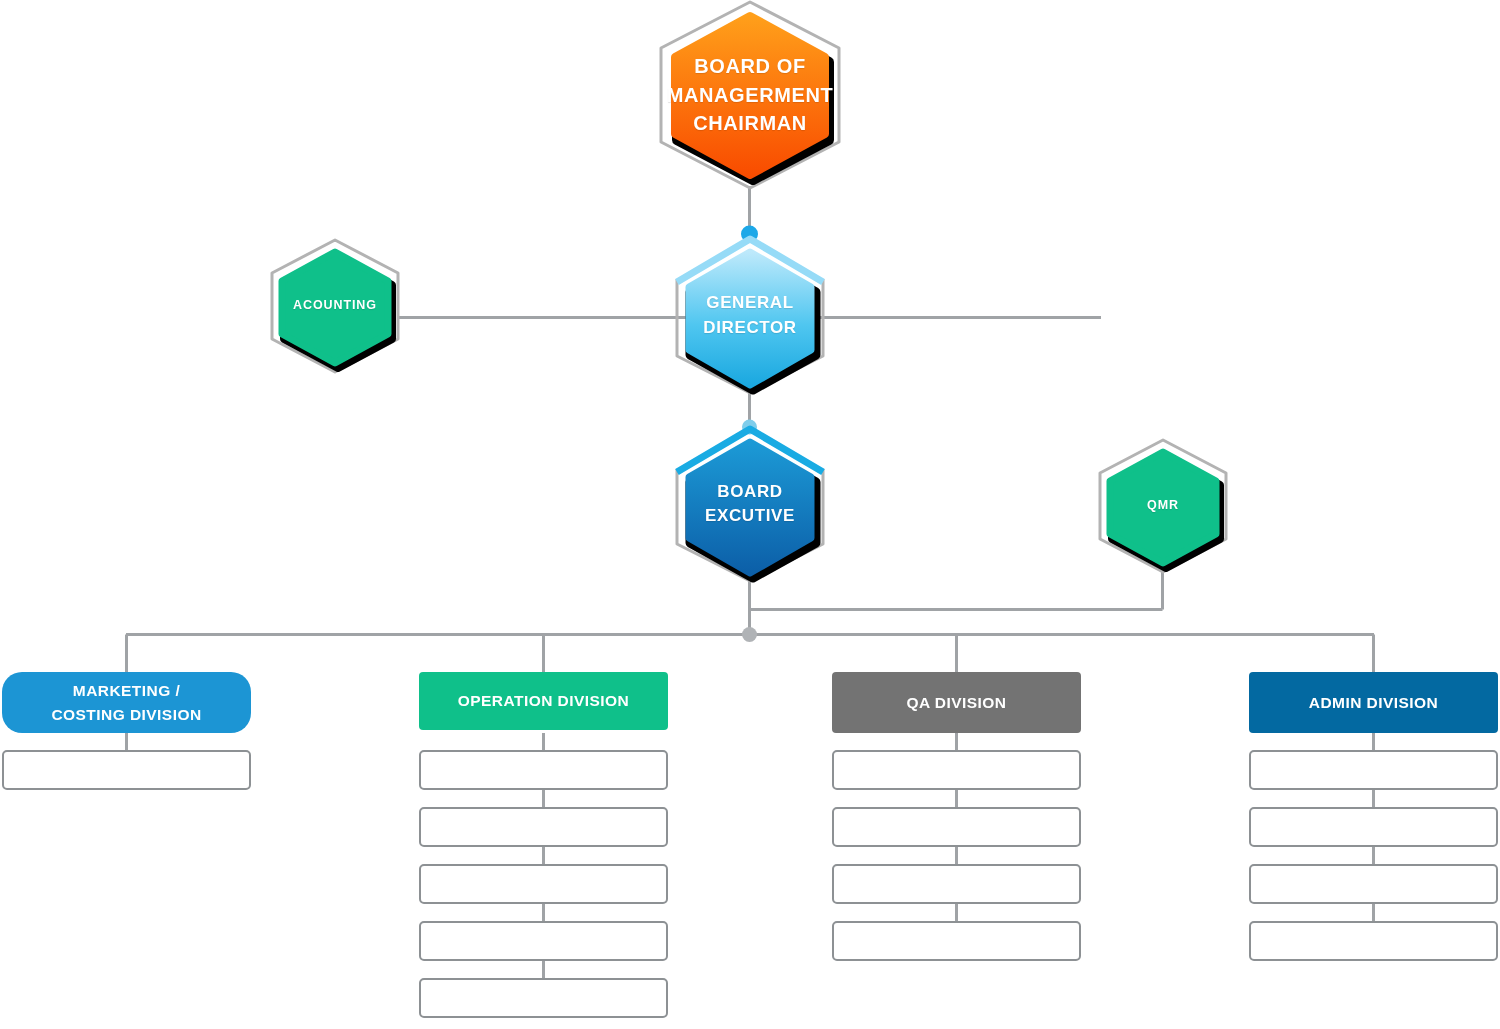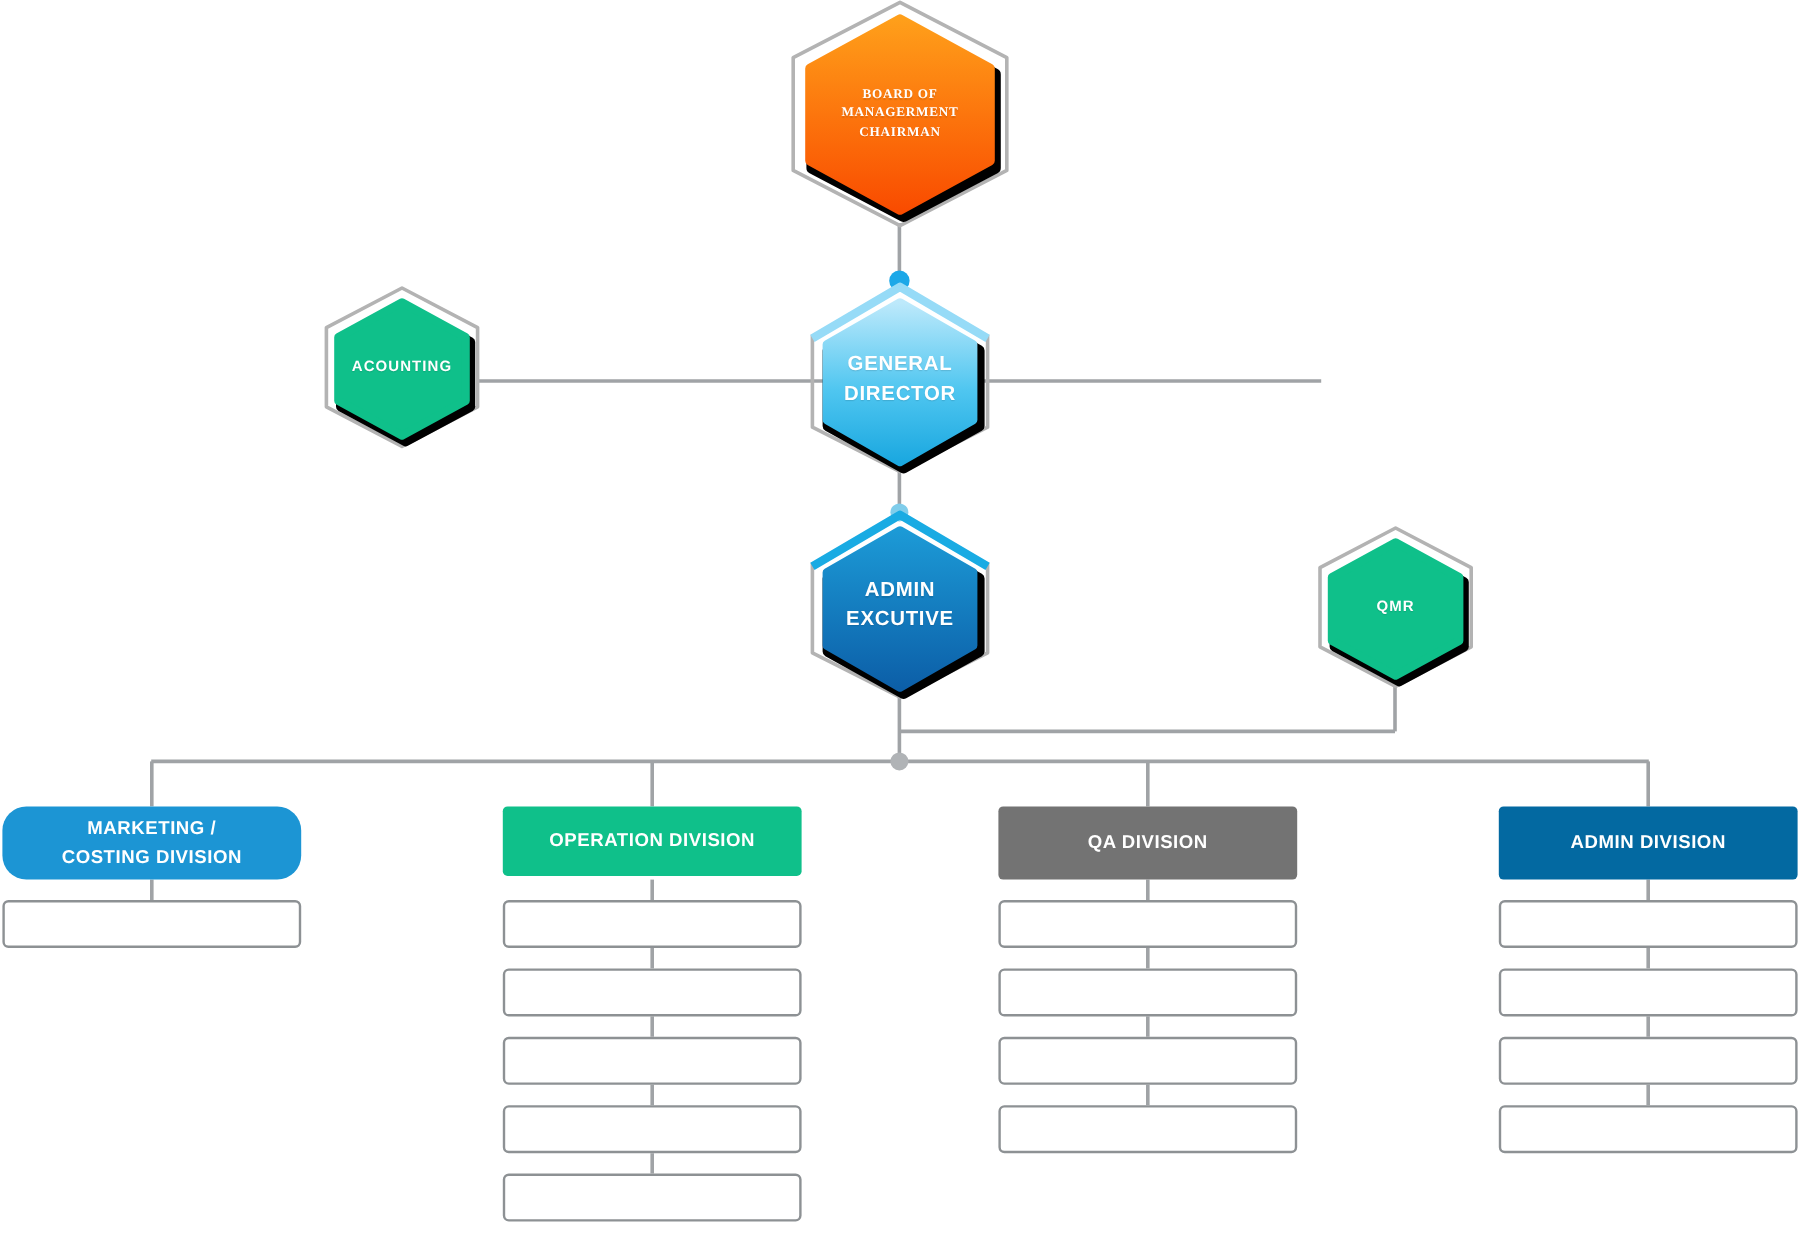--- a/index.html
+++ b/index.html
@@ -54,21 +54,21 @@
     color: #ffffff;
     font-weight: bold;
     letter-spacing: 0.6px;
     line-height: 1.42;
     pointer-events: none;
     text-shadow: 0 1px 1px rgba(0,0,0,.12);
   }
   .hex-label span { display: block; white-space: nowrap; }
 
   
-  .hex-node.size-lg .hex-label { font-size: 11px; font-family: Liberation Serif, serif; }
+  .hex-node.size-lg .hex-label { font-size: 20px; }
   .hex-node.size-md .hex-label { font-size: 17px; }
   .hex-node.size-sm .hex-label { font-size: 12.5px; letter-spacing: .9px; }
 
   
   .division-header {
     position: absolute;
     box-sizing: border-box;
     border-radius: 4px;
     display: flex;
     flex-direction: column;
@@ -208,21 +208,21 @@
           <stop offset="0%" stop-color="#1C9AD6"></stop>
           <stop offset="100%" stop-color="#0C5FA8"></stop>
         </linearGradient>
       </defs>
       <path d="M3 39 L3 114 L76 151 L149 114 L149 39" fill="none" stroke="#b3b3b3" stroke-width="3" stroke-linejoin="round"></path>
       <path d="M3 42 L76 -1 L149 42" fill="none" stroke="#19ABE3" stroke-width="7" stroke-linejoin="round"></path>
       <path d="M79 17 L142 52 L142 113 L79 148 L16 113 L16 52 Z" fill="#000000" stroke="#000000" stroke-width="9" stroke-linejoin="round"></path>
       <path d="M76 12 L137 47 L137 108 L76 143 L15 108 L15 47 Z" fill="url(#grad-darkblue)" stroke="url(#grad-darkblue)" stroke-width="7" stroke-linejoin="round"></path>
     </svg>
     <div class="hex-label" style="transform:translateY(-2px);">
-      <span>ADMIN</span>
+      <span>BOARD</span>
       <span>EXCUTIVE</span>
     </div>
   </div>
 
   <div class="hex-node size-sm" style="left:1096px; top:438px; width:134px; height:136px;">
     <svg class="hex-svg" width="134" height="136" viewBox="0 0 134 136">
       <path d="M67 2 L130 35 L130 101 L67 134 L4 101 L4 35 Z" fill="none" stroke="#b3b3b3" stroke-width="3" stroke-linejoin="round"></path>
       <path d="M70 18 L124 47 L124 101 L70 130 L16 101 L16 47 Z" fill="#000000" stroke="#000000" stroke-width="8" stroke-linejoin="round"></path>
       <path d="M67 14 L120 43 L120 96 L67 125 L14 96 L14 43 Z" fill="#0FC08A" stroke="#0FC08A" stroke-width="7" stroke-linejoin="round"></path>
     </svg>

